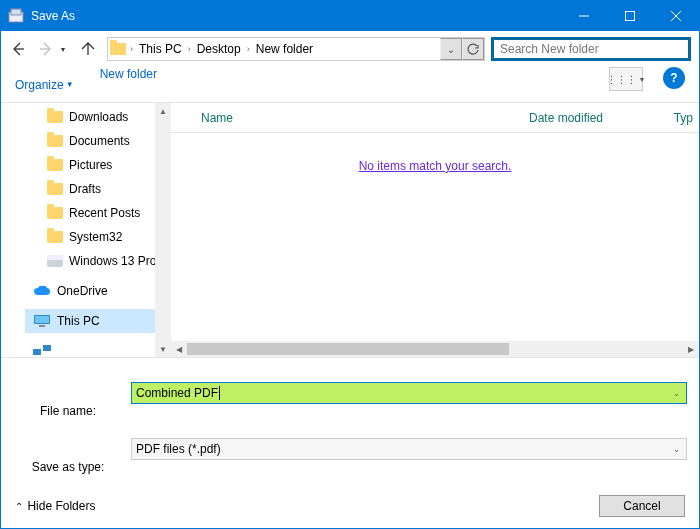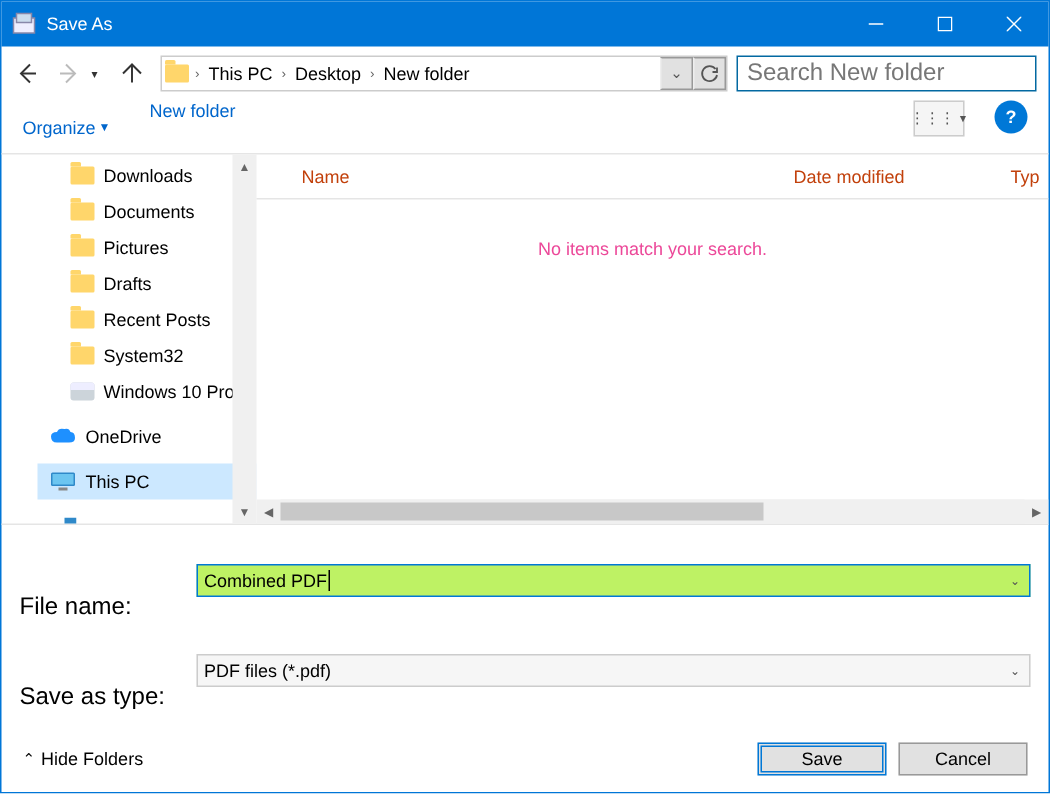--- a/index.html
+++ b/index.html
@@ -13,51 +13,51 @@
   .nav-arrow { width: 26px; height: 26px; display: flex; align-items: center; justify-content: center; border-radius: 2px; }
   .nav-arrow.enabled { color: #333; cursor: pointer; }
   .nav-arrow.disabled { color: #b8b8b8; }
   .dropdown-tiny { width: 12px; color: #333; cursor: pointer; font-size: 8px; }
   .addr { flex: 1; height: 24px; border: 1px solid #ccc; margin: 0 4px; display: flex; align-items: center; overflow: hidden; background: #fff; }
   .addr-icon { width: 20px; display: flex; align-items:center; justify-content:center; color:#f8c042; }
   .crumb { padding: 0 4px; height: 100%; display: flex; align-items: center; cursor: pointer; white-space: nowrap; }
   .crumb-sep { color: #666; padding: 0 2px; font-size: 9px; cursor: pointer; }
   .addr-tail { margin-left:auto; display:flex; align-items:center; height:100%; }
   .addr-tail .btn { width: 22px; height: 100%; display:flex; align-items:center; justify-content:center; border-left:1px solid #eee; color:#555; cursor:pointer; font-size:10px; }
-  .search { width: 200px; height: 24px; border: 1px solid #0369a1; margin-right: 4px; padding: 0 6px; color: #777; display:flex; align-items:center; font-size:16px; background:#fff; }
+  .search { width: 200px; height: 24px; border: 3px solid #0369a1; margin-right: 4px; padding: 0 6px; color: #777; display:flex; align-items:center; font-size:12px; background:#fff; }
   .toolbar { height: 36px; display: flex; padding: 0 14px; border-bottom: 1px solid #e5e5e5; gap: 10px; }
   .toolbar .org { color: #0066cc; cursor: pointer; display:flex; align-items:center; gap:2px; }
   .toolbar .newf { color: #0066cc; cursor: pointer; margin-left: 16px; }
   .toolbar-spacer { flex: 1; }
   .view-btn { width: 34px; height: 24px; border: 1px solid #ccc; display: flex; align-items:center; justify-content:center; cursor:pointer; background:#f5f5f5; color:#555; font-size:10px; }
   .help-btn { width: 22px; height: 22px; border-radius: 50%; background: #0078d7; color: #fff; font-weight: bold; display: flex; align-items: center; justify-content: center; cursor: pointer; margin-left:10px; }
   .body { flex: 1; display: flex; overflow: hidden; border-bottom:1px solid #e5e5e5; }
   .tree { width: 170px; display: flex; flex-direction: column; position:relative; }
   .tree-list { flex:1; overflow:hidden; padding-top: 2px; }
   .tree-item { height: 24px; display: flex; align-items: center; padding-left: 22px; cursor: pointer; gap:6px; white-space:nowrap;margin-left:24px; }
   .tree-item.selected { background: #cce8ff; }
   .tree-item.root { padding-left: 8px; margin-top:6px; }
   .pin { color:#777; font-size:11px; transform: rotate(45deg); margin-left:auto; margin-right:6px; }
   .tree-scroll { position:absolute; top:0; right:0; bottom:0; width:16px; display:flex; flex-direction:column; align-items:center; background:#f0f0f0; }
   .tree-scroll .arrow { height:16px; display:flex; align-items:center; justify-content:center; color:#666; cursor:pointer; font-size:8px; width:100%; }
   .tree-scroll .thumb { flex:1; }
   .content { flex: 1; display:flex; flex-direction:column; position:relative; }
   .col-headers { height: 30px; display:flex; align-items:center; border-bottom:1px solid #e5e5e5; padding-left:30px; }
-  .col-h { color:#c2410c; cursor:pointer; font-size:12px; }
+  .col-h { color:#0f766e; cursor:pointer; font-size:12px; }
   .col-h.name { flex:1; }
   .col-h.date { width: 130px; margin-left: 19px; }
   .col-h.type { width: 40px; text-align:right; padding-right:6px; }
-  .empty { text-align:center; color:#ec4899; padding-top:26px; font-size:12px; }
+  .empty { text-align:center; color:#6d28d9; padding-top:26px; font-size:12px;text-decoration:underline; }
   .content-hscroll { position:absolute; left:0; right:0; bottom:0; height:16px; display:flex; align-items:center; background:#f0f0f0; }
   .content-hscroll .arrow { width:16px; height:16px; display:flex; align-items:center; justify-content:center; cursor:pointer; color:#666; font-size:8px; }
   .content-hscroll .track { flex:1; height:16px; background:#f0f0f0; position:relative; }
   .content-hscroll .thumb { position:absolute; left:0; top:2px; bottom:2px; width:65%; background:#c8c8c8; }
   .fields { padding: 10px 12px 4px 12px; }
   .field-row { display:flex; align-items:center; margin-bottom:6px; }
-  .field-label { width: 118px; text-align:left; padding-right:8px; font-size:16px;margin-top:36px; }
+  .field-label { width: 118px; text-align:center; padding-right:8px; font-size:12px;margin-top:36px; }
   .field-input { flex:1; height:22px; border:1px solid #0078d7; padding:0 4px; font-size:12px; display:flex; align-items:center; background:#bef264; position:relative; }
   .field-select { flex:1; height:22px; border:1px solid #ccc; padding:0 4px; font-size:12px; display:flex; align-items:center; background:#f6f6f6; cursor:pointer; position:relative; }
   .combo-caret { position:absolute; right:6px; color:#555; font-size:8px; }
   .footer { height: 44px; display:flex; align-items:center; padding: 0 14px; gap:8px; }
   .hide-folders { display:flex; align-items:center; gap:4px; cursor:pointer; font-size:12px; }
   .footer-spacer { flex:1; }
   .btn { width: 86px; height: 22px; border:1px solid #999; background:#e1e1e1; display:flex; align-items:center; justify-content:center; cursor:pointer; font-size:12px; }
   .btn.primary { border:1px solid #0078d7; outline:1px solid #0078d7; outline-offset:-3px; }
   .folder-icon { width:16px; height:12px; background:#ffd66b; border-radius:1px; position:relative; }
   .folder-icon::before { content:""; position:absolute; top:-3px; left:0; width:7px; height:3px; background:#ffd66b; border-radius:1px 1px 0 0; }
@@ -179,21 +179,21 @@
             <span>Recent Posts</span>
           </div>
         <div class="tree-item">
             <span class="folder-icon"></span>
             <span>System32</span>
           </div>
         <div class="tree-item">
             <span style="width:16px;height:12px;background:#ccd4da;border-radius:2px;position:relative">
               <span style="position:absolute;top:0;left:0;width:16px;height:5px;background:#eef;border-radius:2px 2px 0 0"></span>
             </span>
-            <span>Windows 10 Pro</span>
+            <span>Windows 13 Pro</span>
           </div>
         <div class="tree-item root">
             <span>
               <svg width="18" height="12">
                 <path d="M5 10 Q1 10 1 6 Q1 3 5 3 Q6 0 10 1 Q13 0 14 3 Q17 3 17 7 Q17 10 13 10 Z" fill="#1e90ff"></path>
               </svg>
             </span>
             <span>OneDrive</span>
           </div>
         <div class="tree-item root selected">
@@ -256,17 +256,16 @@
         </div>
     </div>
   </div>
 
   <div class="footer">
     <div class="hide-folders">
       <span style="font-size:10px">⌃</span>
       <span>Hide Folders</span>
     </div>
     <div class="footer-spacer"></div>
-    <div class="btn primary">Save</div>
     <div class="btn">Cancel</div>
   </div>
 
 </div>
 
 </body></html>

